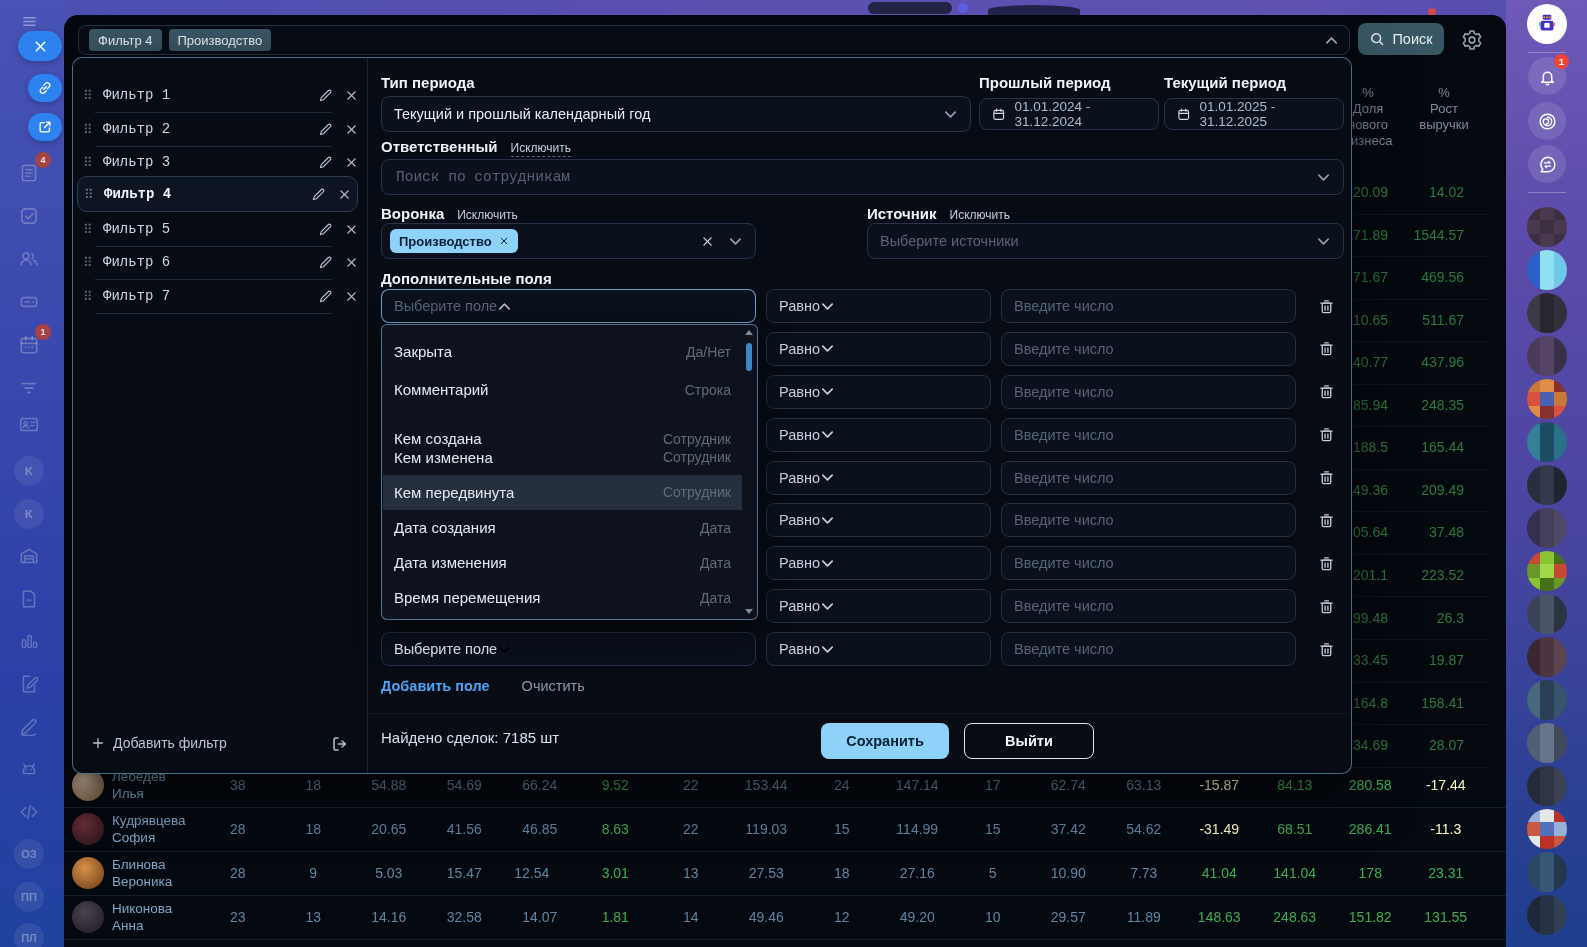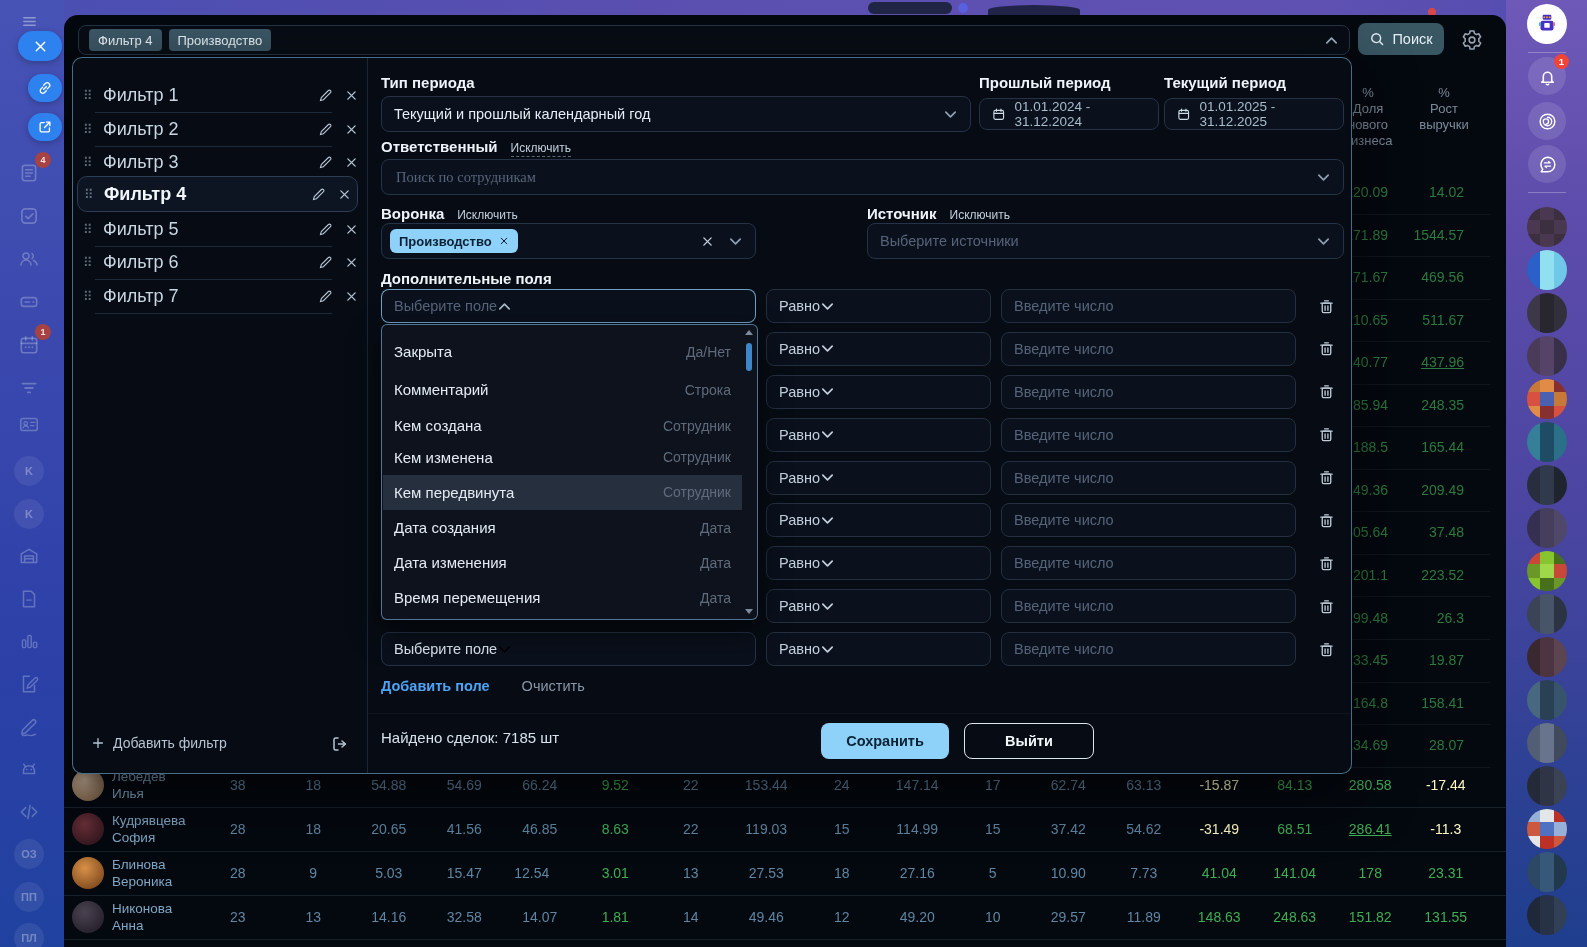--- a/index.html
+++ b/index.html
@@ -50,38 +50,38 @@
   .trow .tava{position:absolute;left:8px;top:6px;width:32px;height:32px;border-radius:50%;}
   .trow .tname{position:absolute;left:48px;top:5px;font-size:13.5px;color:#7fa6c4;line-height:17px;}
   .tcell{position:absolute;top:0;width:75.5px;text-align:center;font-size:14px;line-height:44px;}
   .c-b{color:#5f86a2;} .c-g{color:#3fae53;} .c-r{color:#fef9c3;}
   
   .modal{position:absolute;left:8px;top:42px;width:1278px;height:715px;background:#070c14;
     border:1px solid rgba(125,190,230,.55);border-radius:10px;z-index:10;box-shadow:0 18px 60px rgba(0,0,0,.65);}
   .fpanel{position:absolute;left:0;top:0;width:295px;height:100%;border-right:1px solid #1b2534;box-sizing:border-box;}
   .fitem{position:absolute;left:10px;width:275px;height:32px;display:flex;align-items:center;}
   .fitem .drag{color:rgba(200,220,235,.45);font-size:13px;width:20px;}
-  .fitem .flab{color:#c9d7e2;font-size:18px;flex:1;}
+  .fitem .flab{color:#c9d7e2;font-size:14px;flex:1;font-family:Liberation Mono, monospace;}
   .fitem .fic{color:#b8c6d4;margin-left:12px;}
   .fitem .fline{position:absolute;left:12px;right:26px;bottom:-2px;border-bottom:1px solid #1d2a3a;}
   .fitem.active{background:#0d1523;border:1px solid #2c3c52;border-radius:10px;left:4px;width:281px;height:36px;padding:0 6px;box-sizing:border-box;}
   .fitem.active .flab{color:#f2f7fb;font-weight:bold;}
   .fbottom{position:absolute;left:0;bottom:14px;width:295px;height:24px;}
   .addf{position:absolute;left:18px;top:0;display:flex;gap:8px;align-items:center;color:#b6c4d2;font-size:14px;}
   .fexit{position:absolute;left:258px;top:0;color:#b6c4d2;}
   .fmain{position:absolute;left:295px;top:0;right:0;bottom:0;}
   .lbl{color:#eef4f9;font-size:15px;font-weight:bold;}
   .lblrow{position:absolute;display:flex;align-items:baseline;gap:13px;}
   .excl{color:#c2cfdb;font-size:12px;border-bottom:1px dashed #5a6a7a;padding-bottom:1px;}
   .fld{position:absolute;background:#0a101c;border:1px solid #263246;border-radius:8px;display:flex;
     align-items:center;padding:0 12px;box-sizing:border-box;font-size:14.5px;color:#e6eef6;height:36px;}
   .fld .chv{margin-left:auto;color:#8fa0b2;}
   .ph{color:#56647a;}
   .phw{color:#dfe9f2;}
-  .inp{background:transparent;border:none;outline:none;color:#3b82f6;font-family:Liberation Serif, serif;font-size:14.5px;flex:1;}
+  .inp{background:transparent;border:none;outline:none;color:#3b82f6;font-family:Liberation Mono, monospace;font-size:14.5px;flex:1;}
   .inp::placeholder{color:#56647a;}
   .datefld{font-size:13.5px;color:#a8bccb;gap:9px;height:32px;}
   .tag{background:#8ed1f9;color:#0a2033;font-size:13px;font-weight:bold;border-radius:6px;height:24px;
     display:inline-flex;align-items:center;gap:7px;padding:0 9px;}
   .clearx{color:#c6d2de;margin-left:auto;margin-right:14px;}
   .combo{position:absolute;left:13px;width:375px;height:34px;background:#0a101c;border:1px solid #263246;
     border-radius:8px;display:flex;align-items:center;padding:0 12px;box-sizing:border-box;font-size:14.5px;}
   .combo.open{border-color:rgba(130,185,225,.85);}
   .oprow{position:absolute;height:34px;background:#0a101c;border:1px solid #242f40;border-radius:8px;
     display:flex;align-items:center;padding:0 12px;box-sizing:border-box;font-size:14.5px;color:#c3d0dd;}
@@ -401,21 +401,21 @@
         <div class="striprow" style="left: 1230px; width: 196px; top: 241.1px;">
           <div class="stripval" style="left: 0px;">271.67</div>
           <div class="stripval" style="left: 76px;">469.56</div>
         </div>
         <div class="striprow" style="left: 1230px; width: 196px; top: 283.65px;">
           <div class="stripval" style="left: 0px;">210.65</div>
           <div class="stripval" style="left: 76px;">511.67</div>
         </div>
         <div class="striprow" style="left: 1230px; width: 196px; top: 326.2px;">
           <div class="stripval" style="left: 0px;">140.77</div>
-          <div class="stripval" style="left: 76px; text-decoration: underline;">437.96</div>
+          <div class="stripval" style="left: 76px;">437.96</div>
         </div>
         <div class="striprow" style="left: 1230px; width: 196px; top: 368.75px;">
           <div class="stripval" style="left: 0px;">185.94</div>
           <div class="stripval" style="left: 76px;">248.35</div>
         </div>
         <div class="striprow" style="left: 1230px; width: 196px; top: 411.3px;">
           <div class="stripval" style="left: 0px;">188.5</div>
           <div class="stripval" style="left: 76px;">165.44</div>
         </div>
         <div class="striprow" style="left: 1230px; width: 196px; top: 453.85px;">
@@ -486,21 +486,21 @@
           <div class="tcell c-g" style="left: 513.5px;">8.63</div>
           <div class="tcell c-b" style="left: 589px;">22</div>
           <div class="tcell c-b" style="left: 664.5px;">119.03</div>
           <div class="tcell c-b" style="left: 740px;">15</div>
           <div class="tcell c-b" style="left: 815.5px;">114.99</div>
           <div class="tcell c-b" style="left: 891px;">15</div>
           <div class="tcell c-b" style="left: 966.5px;">37.42</div>
           <div class="tcell c-b" style="left: 1042px;">54.62</div>
           <div class="tcell c-r" style="left: 1117.5px;">-31.49</div>
           <div class="tcell c-g" style="left: 1193px;">68.51</div>
-          <div class="tcell c-g" style="left: 1268.5px; text-decoration: underline;">286.41</div>
+          <div class="tcell c-g" style="left: 1268.5px;">286.41</div>
           <div class="tcell c-r" style="left: 1344px;">-11.3</div>
         </div>
         <div class="trow" style="top: 836px;">
           <div class="tava" style="background: radial-gradient(circle at 40% 35%, rgb(216, 144, 72), rgb(106, 58, 20));"></div>
           <div class="tname">
             <div>Блинова</div>
             <div>Вероника</div>
           </div>
           <div class="tcell c-b" style="left: 136px;">28</div>
           <div class="tcell c-b" style="left: 211.5px;">9</div>
@@ -905,21 +905,21 @@
         <div class="dd-panel">
           <div id="dd-items">
               <div class="dd-item" style="top: 9px;">
                 <span class="dd-name">Закрыта</span>
                 <span class="dd-type">Да/Нет</span>
               </div>
               <div class="dd-item" style="top: 47px;">
                 <span class="dd-name">Комментарий</span>
                 <span class="dd-type">Строка</span>
               </div>
-              <div class="dd-item" style="top: 83px;">
+              <div class="dd-item" style="top: 96px;">
                 <span class="dd-name">Кем создана</span>
                 <span class="dd-type">Сотрудник</span>
               </div>
               <div class="dd-item" style="top: 114.6px;">
                 <span class="dd-name">Кем изменена</span>
                 <span class="dd-type">Сотрудник</span>
               </div>
               <div class="dd-item hl" style="top: 149.8px;">
                 <span class="dd-name">Кем передвинута</span>
                 <span class="dd-type">Сотрудник</span>

